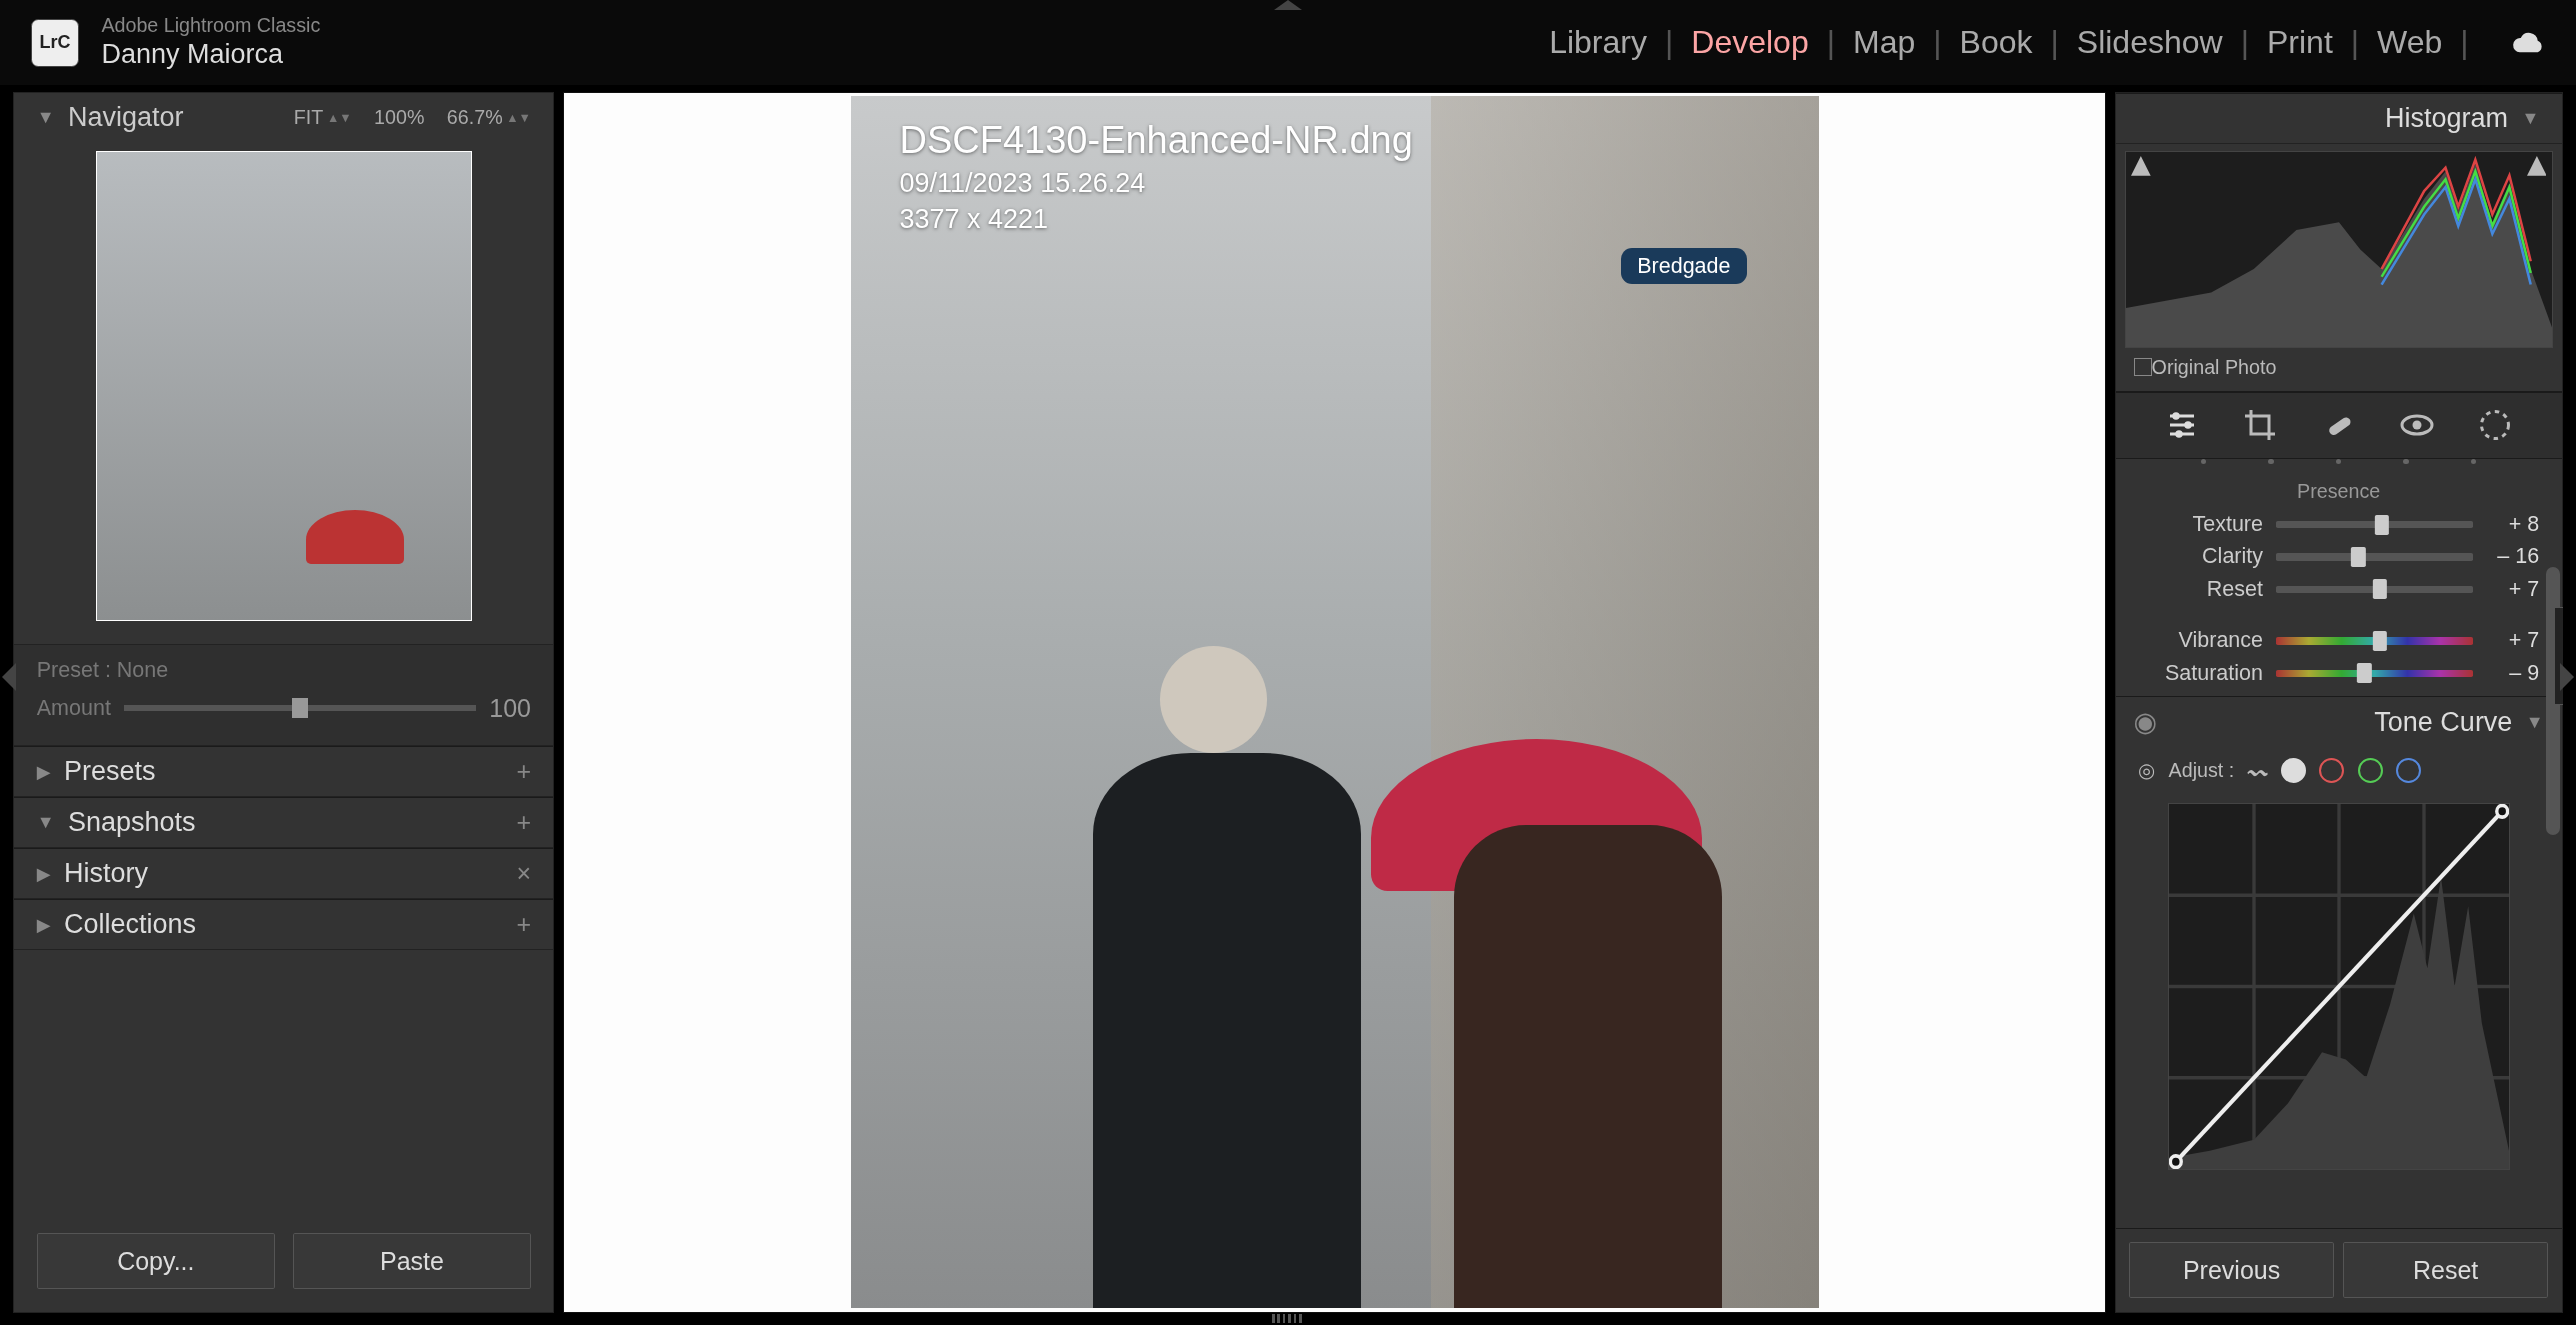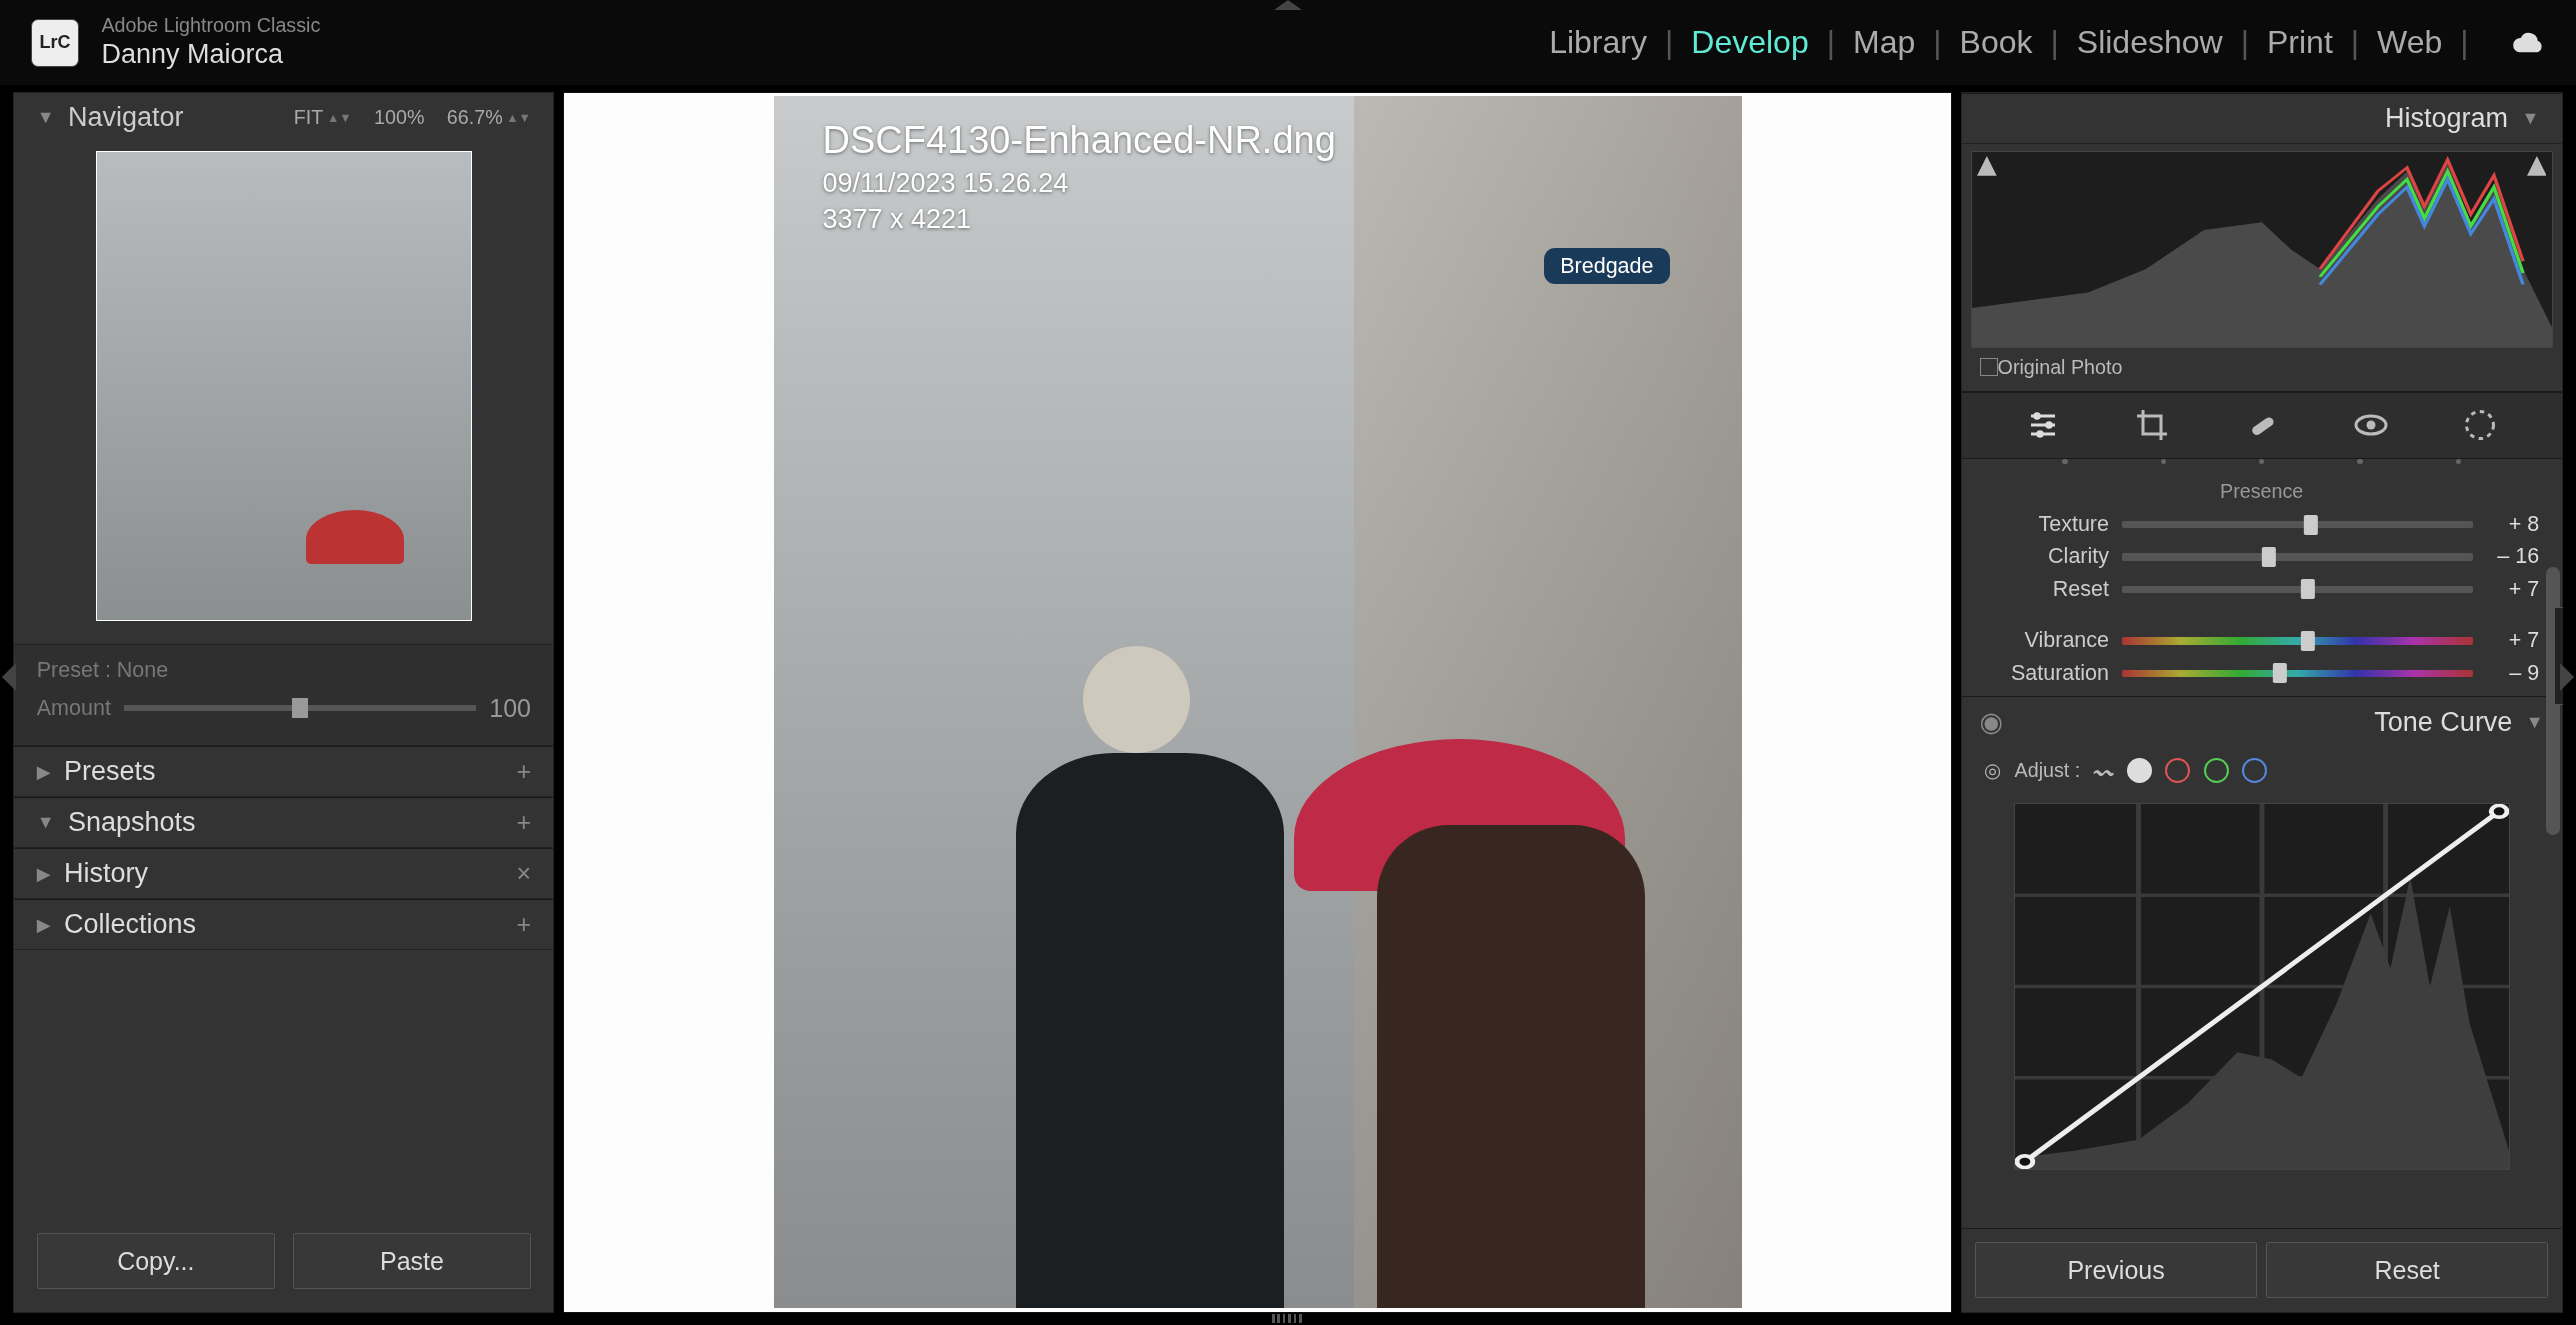--- a/index.html
+++ b/index.html
@@ -10,31 +10,31 @@
 
 
 .topbar { display: flex; align-items: center; height: 85px; padding: 0 31px; background: #0a0a0a; }
 .logo-box { width: 48px; height: 48px; background: #eee; border-radius: 7.2px; display: flex; align-items: center; justify-content: center; font-weight: 600; font-size: 18px; color: #222; margin-right: 22.4px; border: 1.8px solid #444; }
 .app-title { display: flex; flex-direction: column; line-height: 1.2; }
 .app-title .sub { color: #888; font-size: 19.7px; }
 .app-title .user { color: #ddd; font-size: 27px; }
 .modules { margin-left: auto; display: flex; align-items: center; gap: 0; font-size: 32px; color: #aaa; }
 .modules .sep { color: #555; margin: 0 18px; font-weight: 300; }
 .modules .mod { cursor: pointer; }
-.modules .mod.active { color: #5eead4; }
+.modules .mod.active { color: #fca5a5; }
 .cloud-icon { margin-left: 22.4px; width: 36px; height: 25px; }
 
 
 .main { flex: 1; display: flex; background: #000; padding: 7.2px 13.4px 13.4px 13.4px; gap: 9px; min-height: 0; }
 
 
 .panel { background: #333; border: 0.9px solid #222; display: flex; flex-direction: column; }
 .left { width: 541px; }
 .center { flex: 1; background: #fdfdfd; position: relative; display: flex; align-items: center; justify-content: center; border: 0.9px solid #111; }
-.right { width: 602px; position: relative; }
+.right { width: 448px; position: relative; }
 
 
 .section-head { display: flex; align-items: center; padding: 9px 22.4px; background: #333; color: #ddd; font-size: 27px; border-top: 0.9px solid #1a1a1a; border-bottom: 0.9px solid #222; cursor: pointer; }
 .section-head.right-align { justify-content: flex-end; }
 .section-head .tri { font-size: 18px; color: #888; margin-right: 13.4px; }
 .section-head.right-align .tri { margin-right: 0; margin-left: 13.4px; }
 .section-head .plus, .section-head .x { margin-left: auto; color: #888; font-size: 25px; }
 
 
 .nav-head { display:flex; align-items:center; padding: 9px 22.4px; font-size: 27px; }

